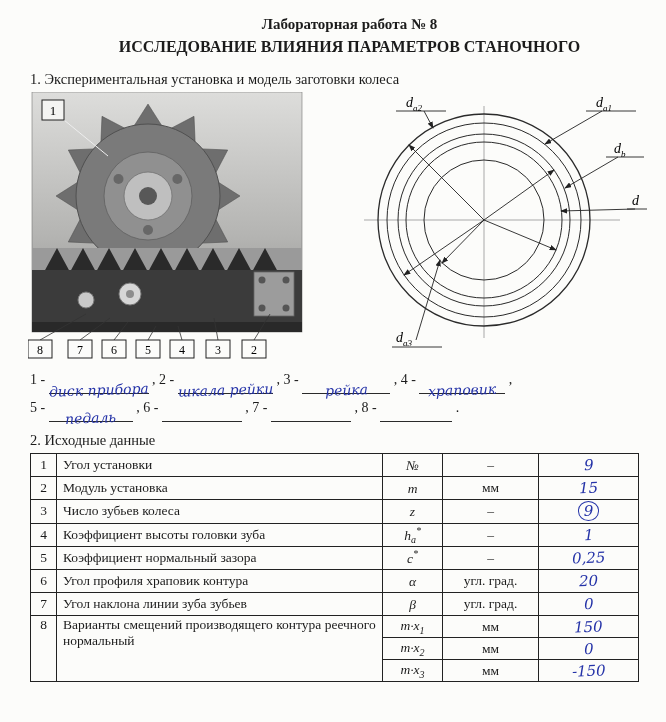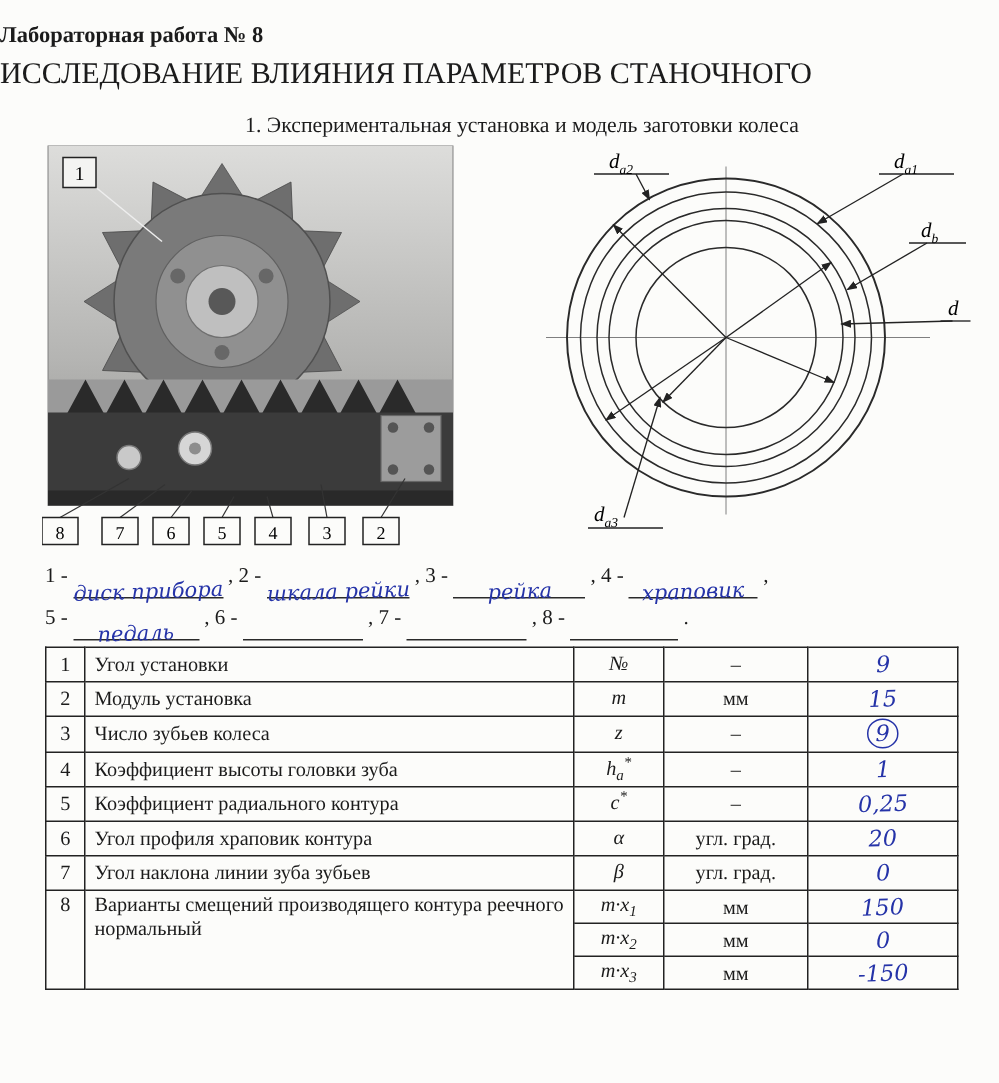--- a/index.html
+++ b/index.html
@@ -1,24 +1,24 @@
 <!DOCTYPE html>
 <html><head>
 <meta charset="utf-8">
 <style>
   html,body { margin:0; padding:0; background:#d9d9d6; }
   .page {
     position:relative; width:666px; height:722px; margin:0 auto;
     background:#fcfcfa; color:#1b1b1b;
     font-family:"Liberation Serif", serif; overflow:hidden;
   }
-  .titleblock { padding-top:16px; text-align:left; }
+  .titleblock { padding-top:16px; text-align:center;margin-left:33px; }
   .t1 { font-weight:bold; font-size:15px; margin-bottom:4px; }
-  .t2 { font-weight:normal; font-size:20px; line-height:1.25; }
-  .s-head { margin:14px 0 4px 30px; font-size:14.5px;text-align:center; }
+  .t2 { font-weight:bold; font-size:16px; line-height:1.25; }
+  .s-head { margin:14px 0 4px 30px; font-size:14.5px; }
   .figures { display:flex; margin:4px 0 0 28px; gap:26px; align-items:flex-start; }
   svg text { font-family:"Liberation Serif", serif; }
   .legend { margin:6px 30px 0 30px; font-size:14px; line-height:2.0; }
   .blank { display:inline-block; border-bottom:1px solid #2a2a2a; text-align:center; height:17px; vertical-align:bottom; }
   .hw { color:#2533a8; font-style:italic; font-family:"DejaVu Serif", serif; display:inline-block; transform:rotate(-2deg); font-size:14px; }
   .s2 { margin-top:10px; }
   table.data { border-collapse:collapse; margin:4px 0 0 30px; font-size:13.5px; }
   table.data td { border:1px solid #222; padding:1px 6px; height:19px; }
   td.num { text-align:center; }
   td.sym { text-align:center; font-style:italic; }
@@ -196,20 +196,21 @@
       <span>,</span>
       <span>7 -</span>
       <span class="blank" style="min-width:80px"><span class="hw"></span></span>
       <span>,</span>
       <span>8 -</span>
       <span class="blank" style="min-width:72px"><span class="hw"></span></span>
       <span>.</span>
     </div>
   </div>
 
+  <div class="s-head s2">2. Исходные данные</div>
 
   <table class="data">
     <colgroup>
         <col style="width:26px">
         <col style="width:326px">
         <col style="width:60px">
         <col style="width:96px">
         <col style="width:100px">
       </colgroup>
     <tbody>
@@ -236,21 +237,21 @@
     </tr>
     <tr>
       <td class="num">4</td>
       <td>Коэффициент высоты головки зуба</td>
       <td class="sym"><span>h</span><sub>a</sub><sup>*</sup></td>
       <td class="unit">–</td>
       <td class="val"><span class="hw-val">1</span></td>
     </tr>
     <tr>
       <td class="num">5</td>
-      <td>Коэффициент радиального контура</td>
+      <td>Коэффициент нормальный зазора</td>
       <td class="sym"><span>c</span><sub></sub><sup>*</sup></td>
       <td class="unit">–</td>
       <td class="val"><span class="hw-val">0,25</span></td>
     </tr>
     <tr>
       <td class="num">6</td>
       <td>Угол профиля храповик контура</td>
       <td class="sym"><span>α</span><sub></sub><sup></sup></td>
       <td class="unit">угл. град.</td>
       <td class="val"><span class="hw-val">20</span></td>

